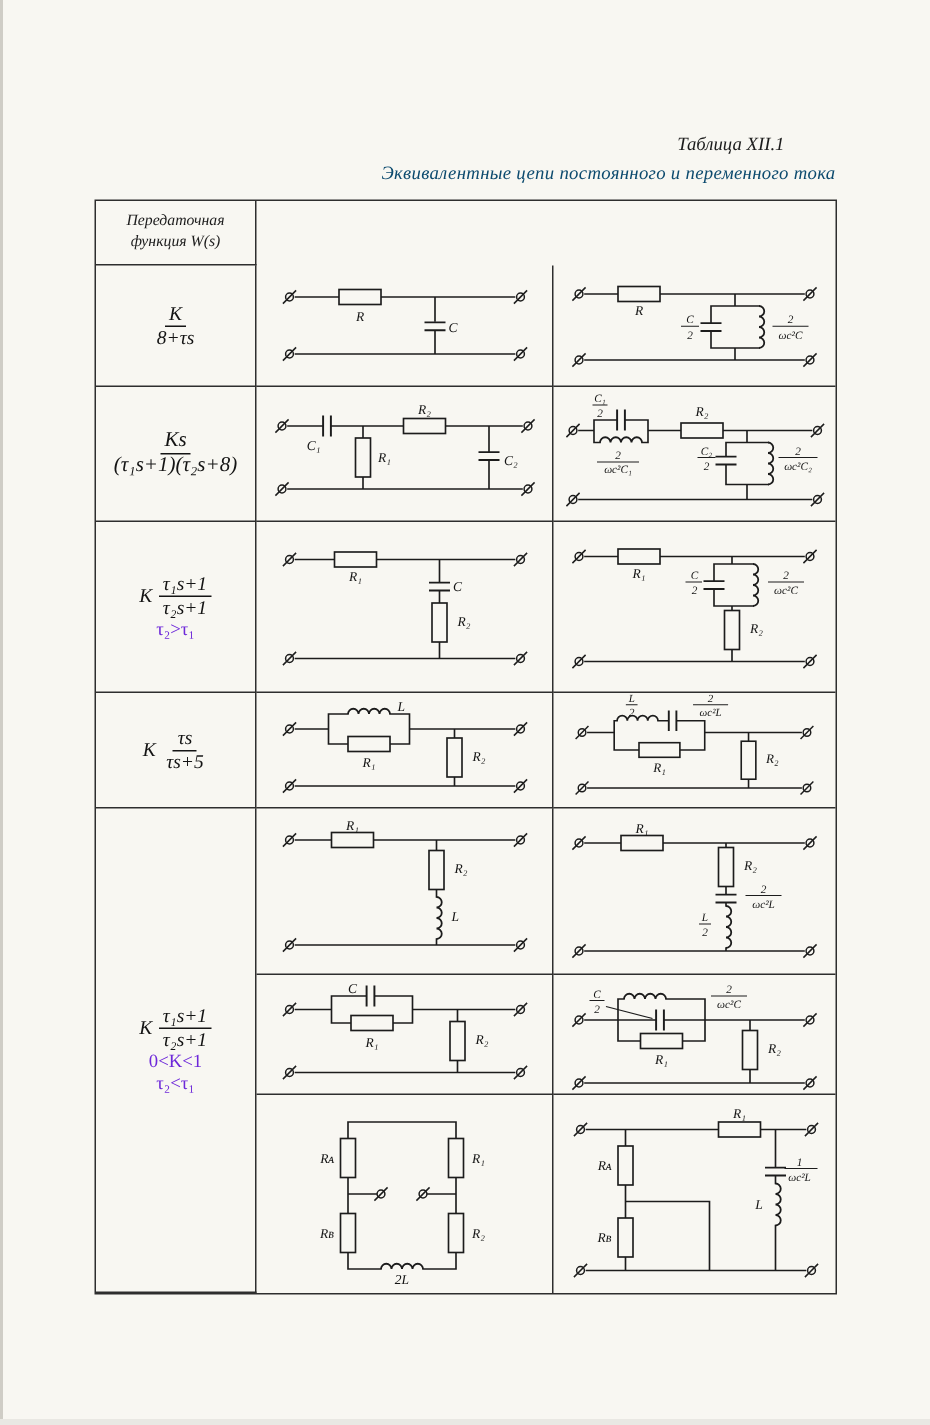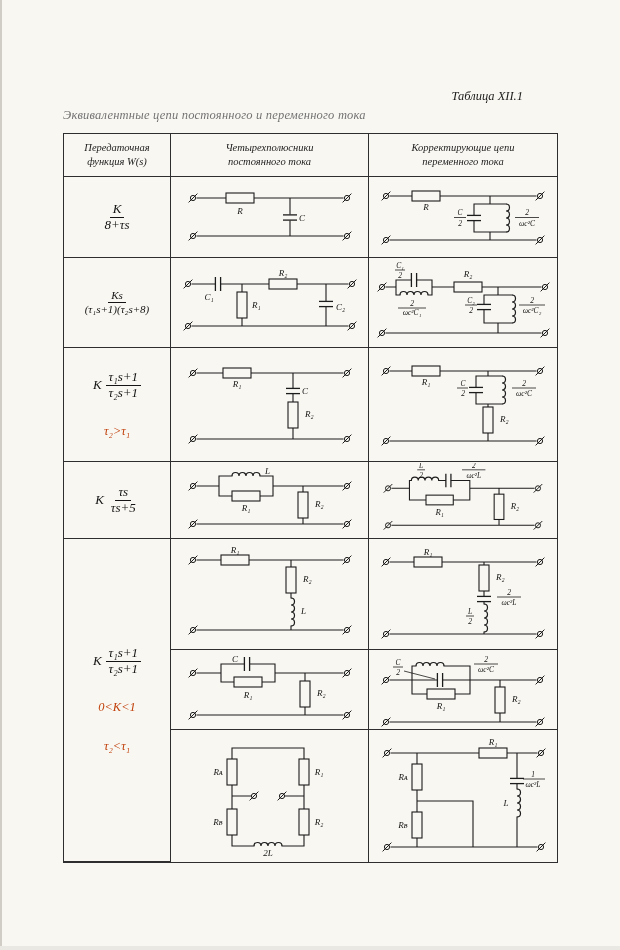--- a/index.html
+++ b/index.html
@@ -2,38 +2,38 @@
 <html><head>
 <meta charset="utf-8">
 <style>
   *{margin:0;padding:0;box-sizing:border-box}
   html,body{width:620px;height:950px}
   body{background:#e9e8e3;font-family:"Liberation Serif","DejaVu Serif",serif}
   .page{position:relative;width:620px;height:946px;background:#f8f7f2;overflow:hidden}
   .edge{position:absolute;left:0;top:0;width:2px;height:100%;background:#cfcdc6}
   .caption{position:absolute;top:89px;left:0;width:523px;text-align:right;
            font-style:italic;font-size:12.5px;color:#1c1c1c}
-  .title{position:absolute;top:108px;left:63px;width:494px;text-align:left;
-         font-style:italic;font-size:12.5px;color:#737373;letter-spacing:.2px}
+  .title{position:absolute;top:108px;left:63px;width:494px;text-align:right;
+         font-style:italic;font-size:12.5px;color:#0c4a6e;letter-spacing:.2px}
   .grid{position:absolute;left:63px;top:133px;display:grid;
         grid-template-columns:107px 198px 188px;
         grid-template-rows:43px 81px 90px 114px 77px 111px 80px 132px;
         border:1.2px solid #2e2e2e}
   .cell{border-right:1.2px solid #2e2e2e;border-bottom:1.2px solid #2e2e2e;
         display:flex;flex-direction:column;align-items:center;justify-content:center;
         overflow:hidden;background:transparent}
   .cell.cr{border-right:none}
   .cell.cb{border-bottom:none}
   .hd{font-style:italic;font-size:10.5px;line-height:1.3;text-align:center;color:#1c1c1c}
   .tf{font-style:italic;font-size:13px;color:#141414;display:flex;align-items:center;gap:4px}
-  .tf2 .frac{font-size:11px}
+  .tf2 .frac{font-size:14px}
   .frac{display:inline-flex;flex-direction:column;align-items:center;line-height:1.15}
   .frac .fn{border-bottom:1px solid #141414;padding:0 3px}
   .frac .fd{padding:0 3px}
-  .cond{font-style:italic;font-size:12.5px;color:#c2410c;margin-top:24px}
+  .cond{font-size:12.5px;color:#6d28d9;margin-top:0}
   svg{display:block}
   .st{stroke:#1c1c1c;stroke-width:1.1;fill:none;stroke-linecap:square}
   .fb{stroke:#1c1c1c;stroke-width:.8;fill:none}
   .lb{font-family:"Liberation Serif","DejaVu Serif",serif;font-style:italic;font-size:9px;fill:#141414}
   .fr{font-family:"Liberation Serif","DejaVu Serif",serif;font-style:italic;font-size:7.5px;fill:#141414}
 </style>
 </head>
 <body>
 
 <svg width="0" height="0" style="position:absolute" aria-hidden="true">
@@ -68,28 +68,20 @@
 <div class="page">
   <div class="edge"></div>
   <div class="caption">Таблица XII.1</div>
   <div class="title">Эквивалентные цепи постоянного и переменного тока</div>
 
   <div class="grid">
 
     <div class="cell hd" style="grid-area:1/1">
       <div>Передаточная</div>
       <div>функция W(s)</div>
-    </div>
-    <div class="cell hd" style="grid-area:1/2">
-      <div>Четырехполюсники</div>
-      <div>постоянного тока</div>
-    </div>
-    <div class="cell hd cr" style="grid-area:1/3">
-      <div>Корректирующие цепи</div>
-      <div>переменного тока</div>
     </div>
 
     <div class="cell" style="grid-area:2/1">
       <div class="tf">
         <span class="frac">
             <span class="fn">K</span>
             <span class="fd">8+τs</span>
           </span>
       </div>
     </div>

